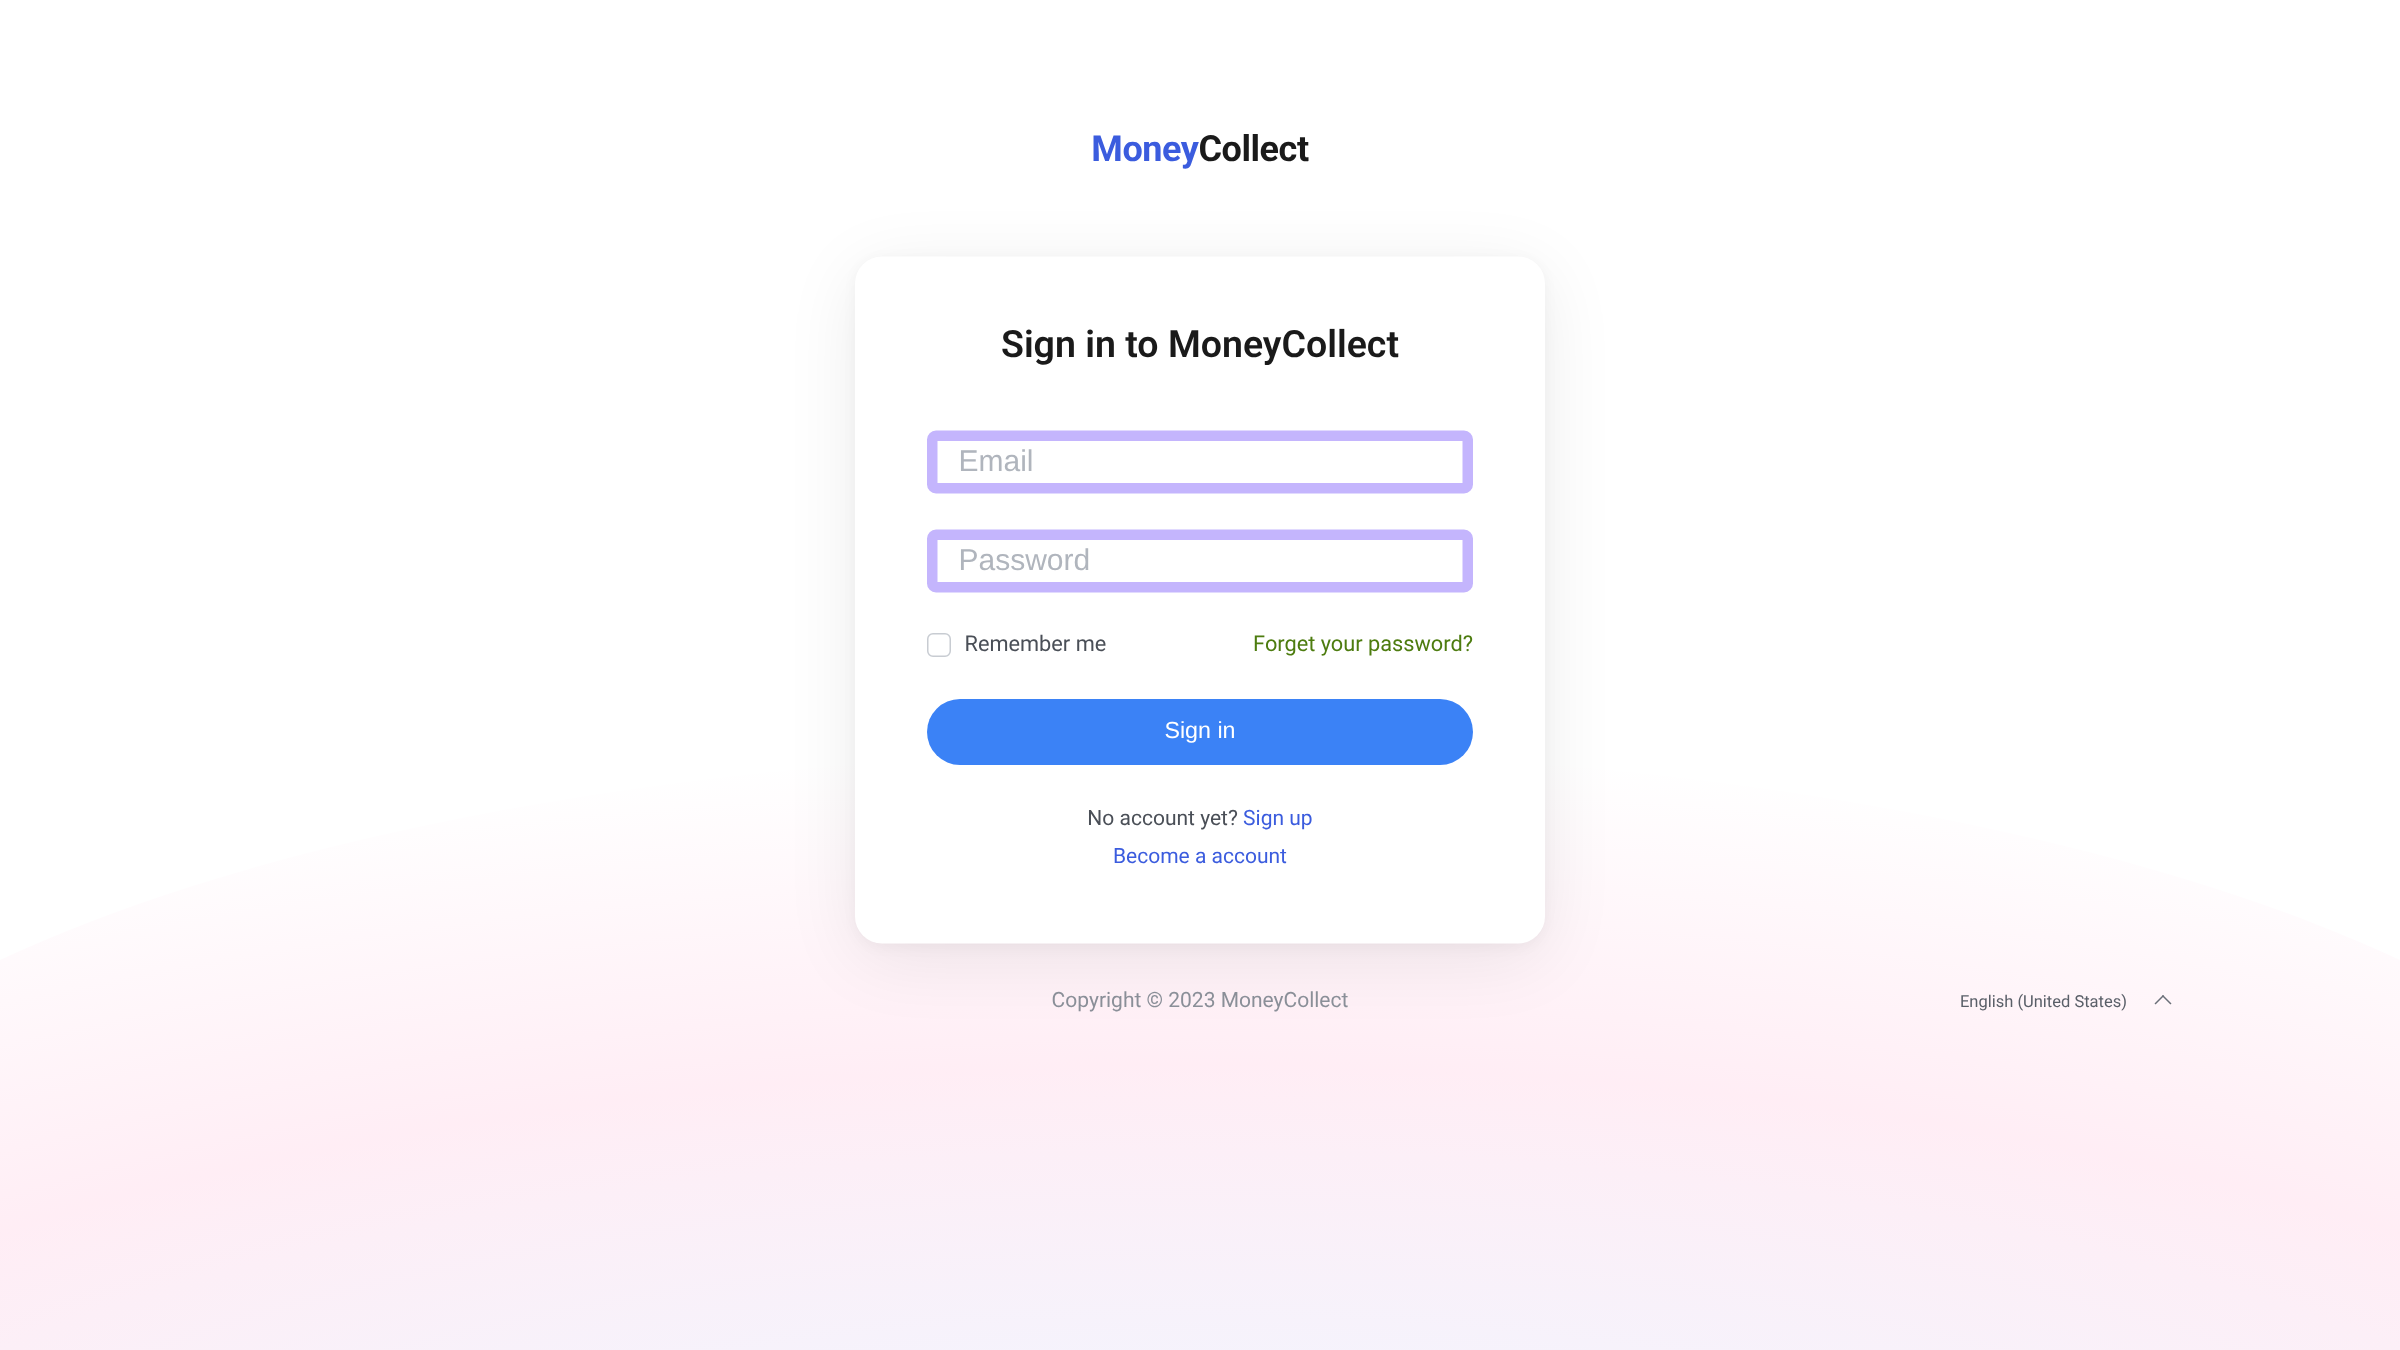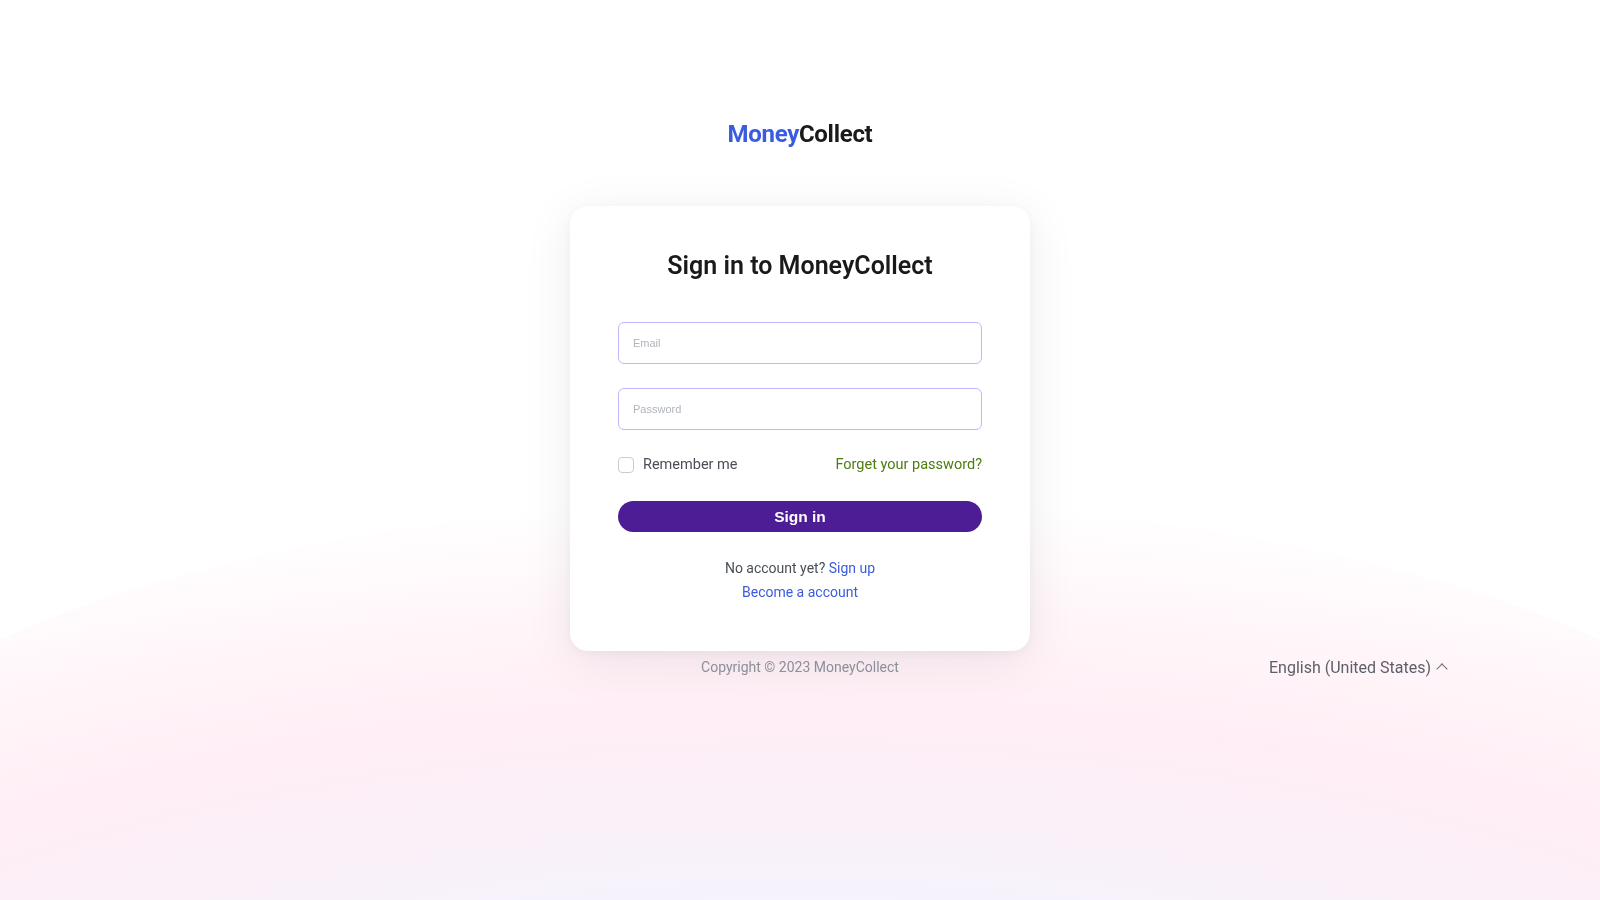--- a/index.html
+++ b/index.html
@@ -32,21 +32,21 @@
       pointer-events: none;
     }
 
     .container {
       position: relative;
       width: 100%;
       height: 100%;
       display: flex;
       flex-direction: column;
       align-items: center;
-      padding-top: 120px;
+      padding-top: 85px;
     }
 
     .logo {
       font-size: 24px;
       font-weight: 700;
       margin-bottom: 58px;
       letter-spacing: -0.3px;
     }
 
     .logo-part1 {
@@ -69,24 +69,24 @@
       font-size: 25px;
       font-weight: 600;
       color: #1a1a1a;
       text-align: center;
       margin-bottom: 42px;
     }
 
     .input-field {
       width: 100%;
       height: 42px;
-      border: 1px solid #c4b5fd;
+      border: 7px solid #c4b5fd;
       border-radius: 6px;
       padding: 0 14px;
-      font-size: 11px;
+      font-size: 20px;
       color: #6d28d9;
       outline: none;
       margin-bottom: 24px;
     }
 
     .input-field::placeholder {
       color: #b0b5bd;
     }
 
     .input-field:last-of-type {
@@ -125,27 +125,27 @@
 
     .forgot-link {
       font-size: 14.5px;
       color: #4d7c0f;
       text-decoration: none;
       cursor: pointer;
     }
 
     .signin-button {
       width: 100%;
-      height: 31px;
-      background: #4c1d95;
+      height: 44px;
+      background: #3b82f6;
       color: #ffffff;
       border: none;
       border-radius: 22px;
       font-size: 15.5px;
-      font-weight: 700;
+      font-weight: 400;
       cursor: pointer;
       margin-bottom: 28px;
     }
 
     .signup-row {
       text-align: center;
       font-size: 14px;
       color: #4a4f57;
       margin-bottom: 6px;
     }
@@ -179,23 +179,23 @@
     .copyright {
       font-size: 14px;
       color: #8a8f98;
     }
 
     .lang-selector {
       position: absolute;
       right: 154px;
       display: flex;
       align-items: center;
-      gap: 7px;
-      cursor: pointer;
-      font-size: 16px;
+      gap: 20px;
+      cursor: pointer;
+      font-size: 11px;
       color: #5a5f68;
     }
 
     .chevron-up {
       display: inline-block;
       width: 8px;
       height: 8px;
       border-top: 1.5px solid #6a6f78;
       border-right: 1.5px solid #6a6f78;
       transform: rotate(-45deg);

